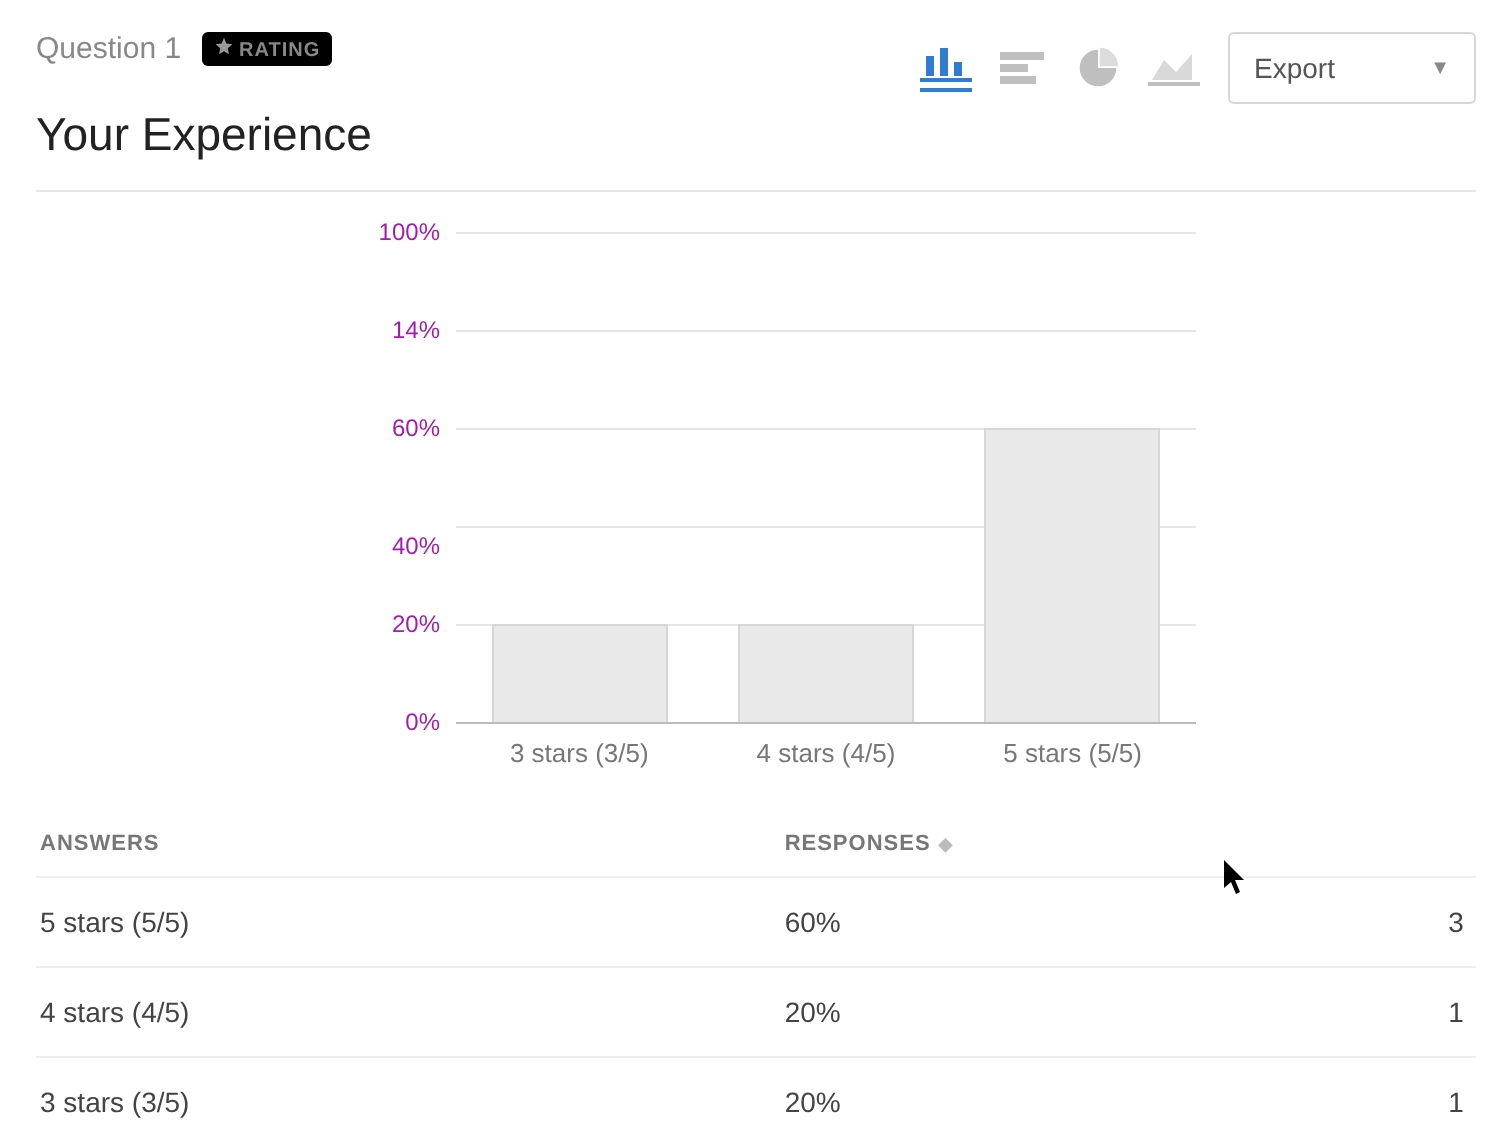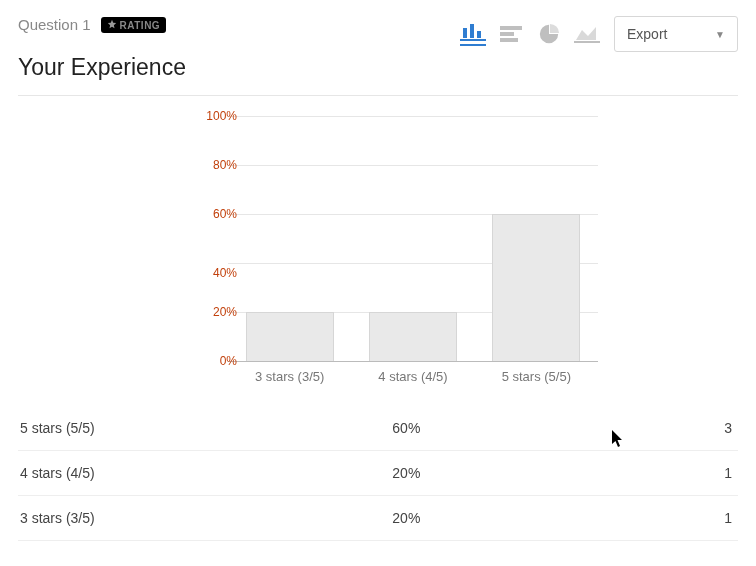--- a/index.html
+++ b/index.html
@@ -37,21 +37,21 @@
     border: 1px solid #d7d7d7; border-radius: 3px;
     font-size: 14px; color: #555; cursor: pointer;
   }
   .export-caret { font-size: 10px; color: #888; }
 
   
   .chart-wrap { margin: 20px 0 20px 150px; width: 430px; }
   .chart-area { position: relative; height: 245px; }
   .grid-line { position: absolute; left: 60px; right: 0; border-top: 1px solid #e6e6e6; }
   .grid-line.baseline { border-top: 1px solid #bbb; }
-  .y-label { position: absolute; left: 17px; width: 52px; text-align: right; font-size: 12px; color: #c2410c; transform: translateY(-50%); }
+  .y-label { position: absolute; left: 0; width: 52px; text-align: right; font-size: 12px; color: #a21caf; transform: translateY(-50%); }
   .bars { position: absolute; left: 60px; right: 0; bottom: 0; top: 0; display: flex; justify-content: space-around; align-items: flex-end; }
   .bar { width: 88px; background: #e9e9e9; border: 1px solid #d6d6d6; border-bottom: none; }
   .x-axis { margin-left: 60px; display: flex; justify-content: space-around; padding-top: 8px; }
   .x-label { font-size: 13px; color: #777; text-align: center; width: 100px; }
 
   
   .results-table { width: 100%; margin-top: 22px; }
   .results-head, .results-row {
     display: grid;
     grid-template-columns: 52% 28% 20%;
@@ -127,37 +127,44 @@
   <div class="chart-area" id="chart-area">
       <div class="grid-line baseline" style="top: 245px;"></div>
       <div class="y-label" style="top: 245px;">0%</div>
       <div class="grid-line" style="top: 196px;"></div>
       <div class="y-label" style="top: 196px;">20%</div>
       <div class="grid-line" style="top: 147px;"></div>
       <div class="y-label" style="top: 147px; margin-top: 10px;">40%</div>
       <div class="grid-line" style="top: 98px;"></div>
       <div class="y-label" style="top: 98px;">60%</div>
       <div class="grid-line" style="top: 49px;"></div>
-      <div class="y-label" style="top: 49px;">80%</div>
+      <div class="y-label" style="top: 49px;">14%</div>
       <div class="grid-line" style="top: 0px;"></div>
       <div class="y-label" style="top: 0px;">100%</div>
       <div class="bars">
         <div class="bar" style="height: 49px;"></div>
         <div class="bar" style="height: 49px;"></div>
         <div class="bar" style="height: 147px;"></div>
       </div>
     </div>
   <div class="x-axis" id="x-axis">
       <div class="x-label">3 stars (3/5)</div>
       <div class="x-label">4 stars (4/5)</div>
       <div class="x-label">5 stars (5/5)</div>
     </div>
 </div>
 
 <div class="results-table">
+  <div class="results-head">
+    <div>ANSWERS</div>
+    <div>
+      <span>RESPONSES</span><span class="sort-icon">◆</span>
+    </div>
+    <div></div>
+  </div>
   <div id="table-body">
       <div class="results-row">
         <div>5 stars (5/5)</div>
         <div>60%</div>
         <div class="count-cell">3</div>
       </div>
       <div class="results-row">
         <div>4 stars (4/5)</div>
         <div>20%</div>
         <div class="count-cell">1</div>

